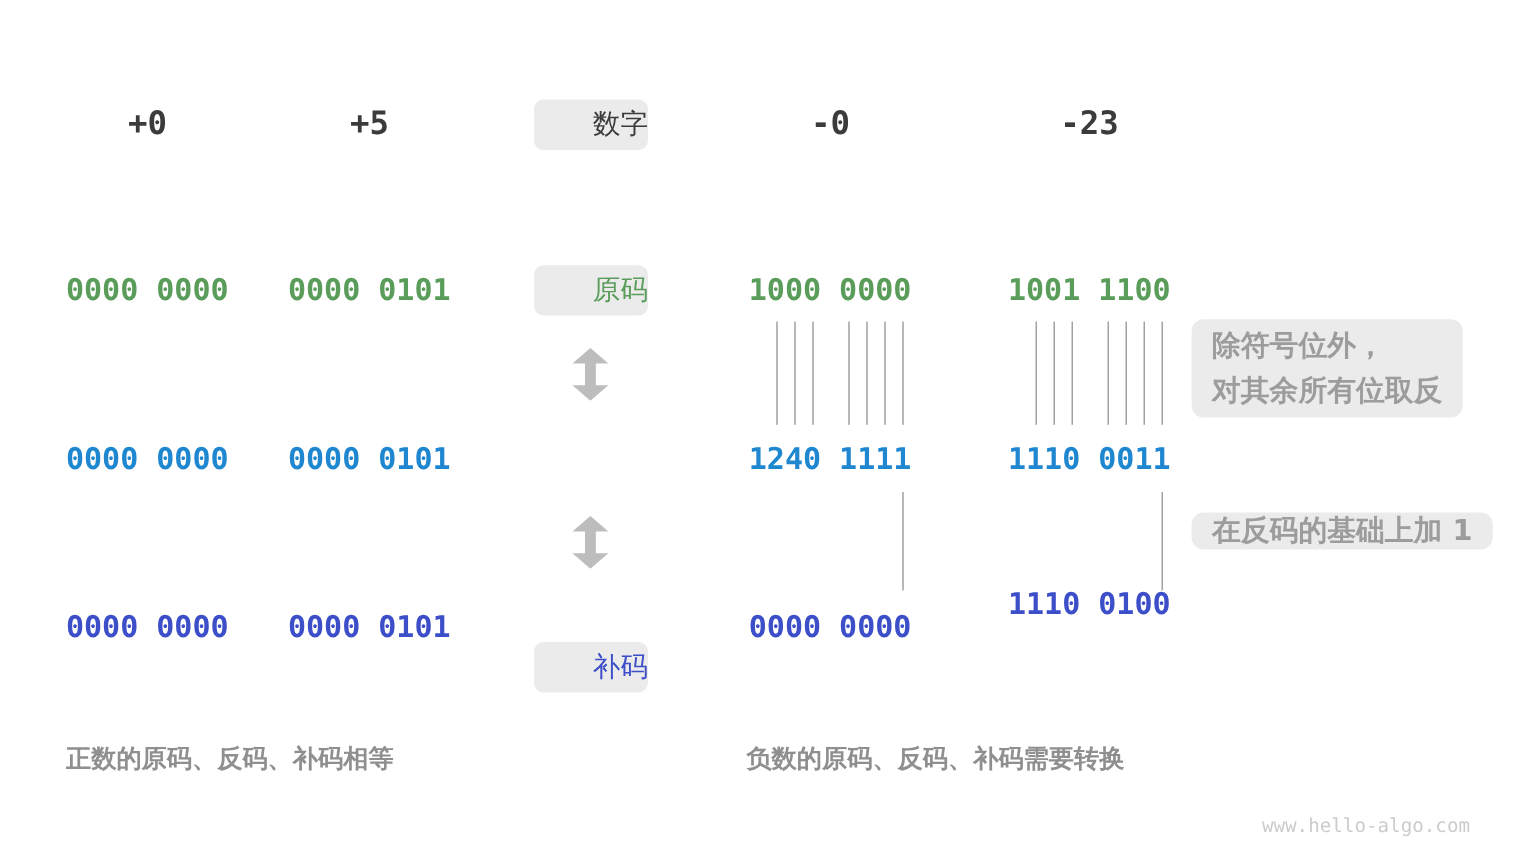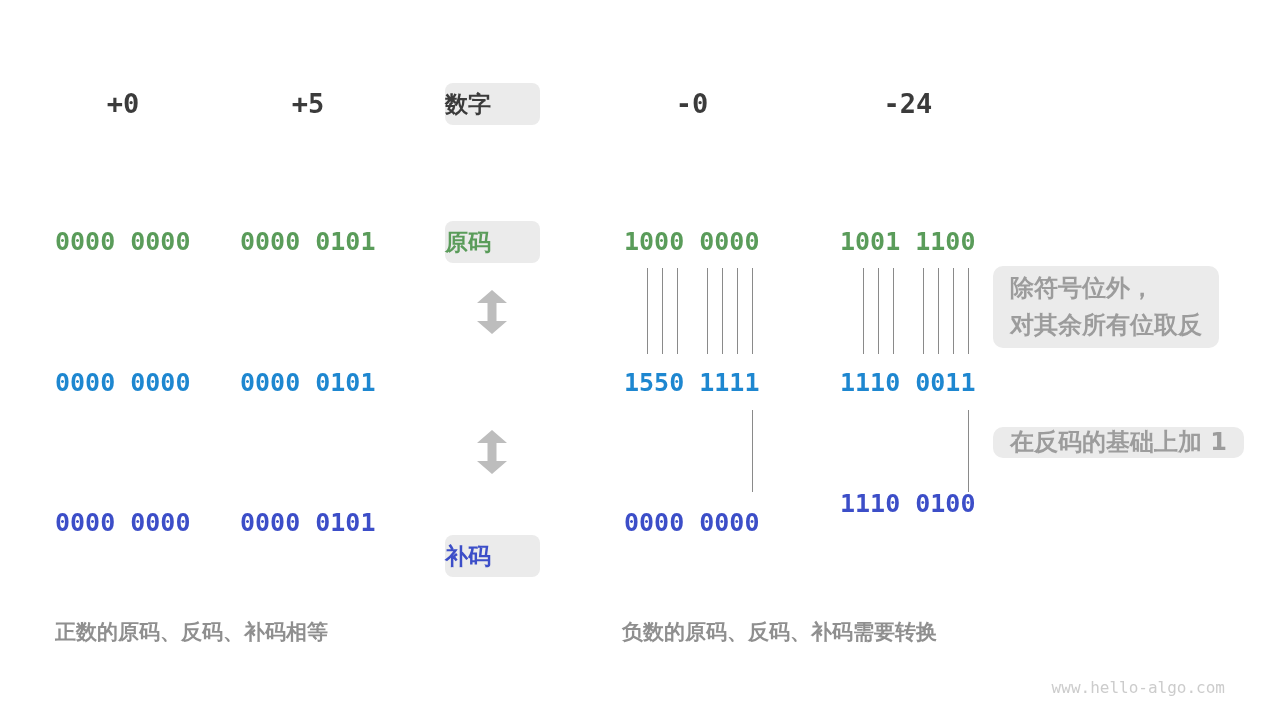--- a/index.html
+++ b/index.html
@@ -18,22 +18,22 @@
     position:absolute;width:140px;white-space:pre;
     font-family:"DejaVu Sans Mono","Liberation Mono",monospace;
     font-weight:bold;font-size:25px;line-height:30px;letter-spacing:0;
   }
   .bin.green{color:var(--green,#5a9c5a);}
   .bin.blue{color:var(--blue,#1e87d0);}
   .bin.indigo{color:var(--indigo,#3c4ec8);}
   
   .badge{
     position:absolute;left:445px;width:95px;height:42px;border-radius:8px;
-    background:var(--badge_bg,#ebebeb);text-align:left;
-    font-weight:bold;font-size:23px;line-height:42px;
+    background:var(--badge_bg,#ebebeb);text-align:right;
+    font-weight:normal;font-size:23px;line-height:42px;
   }
   .badge.dark{color:var(--dark,#3b3b3b);}
   .badge.green{color:var(--green,#5a9c5a);}
   .badge.blue{color:var(--blue,#1e87d0);}
   .badge.indigo{color:var(--indigo,#3c4ec8);margin-top:33px;}
   
   .arrow{position:absolute;left:477px;width:30px;height:44px;}
   
   .conn-line{position:absolute;width:1.5px;background:var(--line,#8a8a8a);}
   
@@ -56,36 +56,36 @@
   }
 </style>
 </head>
 <body>
 
 <div class="canvas">
 
   <div class="hdr" style="left:55px">+0</div>
   <div class="hdr" style="left:240px">+5</div>
   <div class="hdr" style="left:624px">-0</div>
-  <div class="hdr" style="left:840px">-24</div>
+  <div class="hdr" style="left:840px">-23</div>
   <div class="badge dark" style="top:83px">数字</div>
 
   <div class="bin green" style="left:55px;top:227px">0000 0000</div>
   <div class="bin green" style="left:240px;top:227px">0000 0101</div>
   <div class="bin green" style="left:624px;top:227px">1000 0000</div>
   <div class="bin green" style="left:840px;top:227px">1001 1100</div>
   <div class="badge green" style="top:221px">原码</div>
 
   <svg class="arrow" style="top:290px" viewBox="0 0 30 44">
     <path d="M15 0 L30 13 L19.5 13 L19.5 31 L30 31 L15 44 L0 31 L10.5 31 L10.5 13 L0 13 Z" fill="#bdbdbd"></path>
   </svg>
 
   <div class="bin blue" style="left:55px;top:368px">0000 0000</div>
   <div class="bin blue" style="left:240px;top:368px">0000 0101</div>
-  <div class="bin blue" style="left:624px;top:368px">1550 1111</div>
+  <div class="bin blue" style="left:624px;top:368px">1240 1111</div>
   <div class="bin blue" style="left:840px;top:368px">1110 0011</div>
 
   <svg class="arrow" style="top:430px" viewBox="0 0 30 44">
     <path d="M15 0 L30 13 L19.5 13 L19.5 31 L30 31 L15 44 L0 31 L10.5 31 L10.5 13 L0 13 Z" fill="#bdbdbd"></path>
   </svg>
 
   <div class="bin indigo" style="left:55px;top:508px">0000 0000</div>
   <div class="bin indigo" style="left:240px;top:508px">0000 0101</div>
   <div class="bin indigo" style="left:624px;top:508px">0000 0000</div>
   <div class="bin indigo" style="left:840px;top:489px">1110 0100</div>

